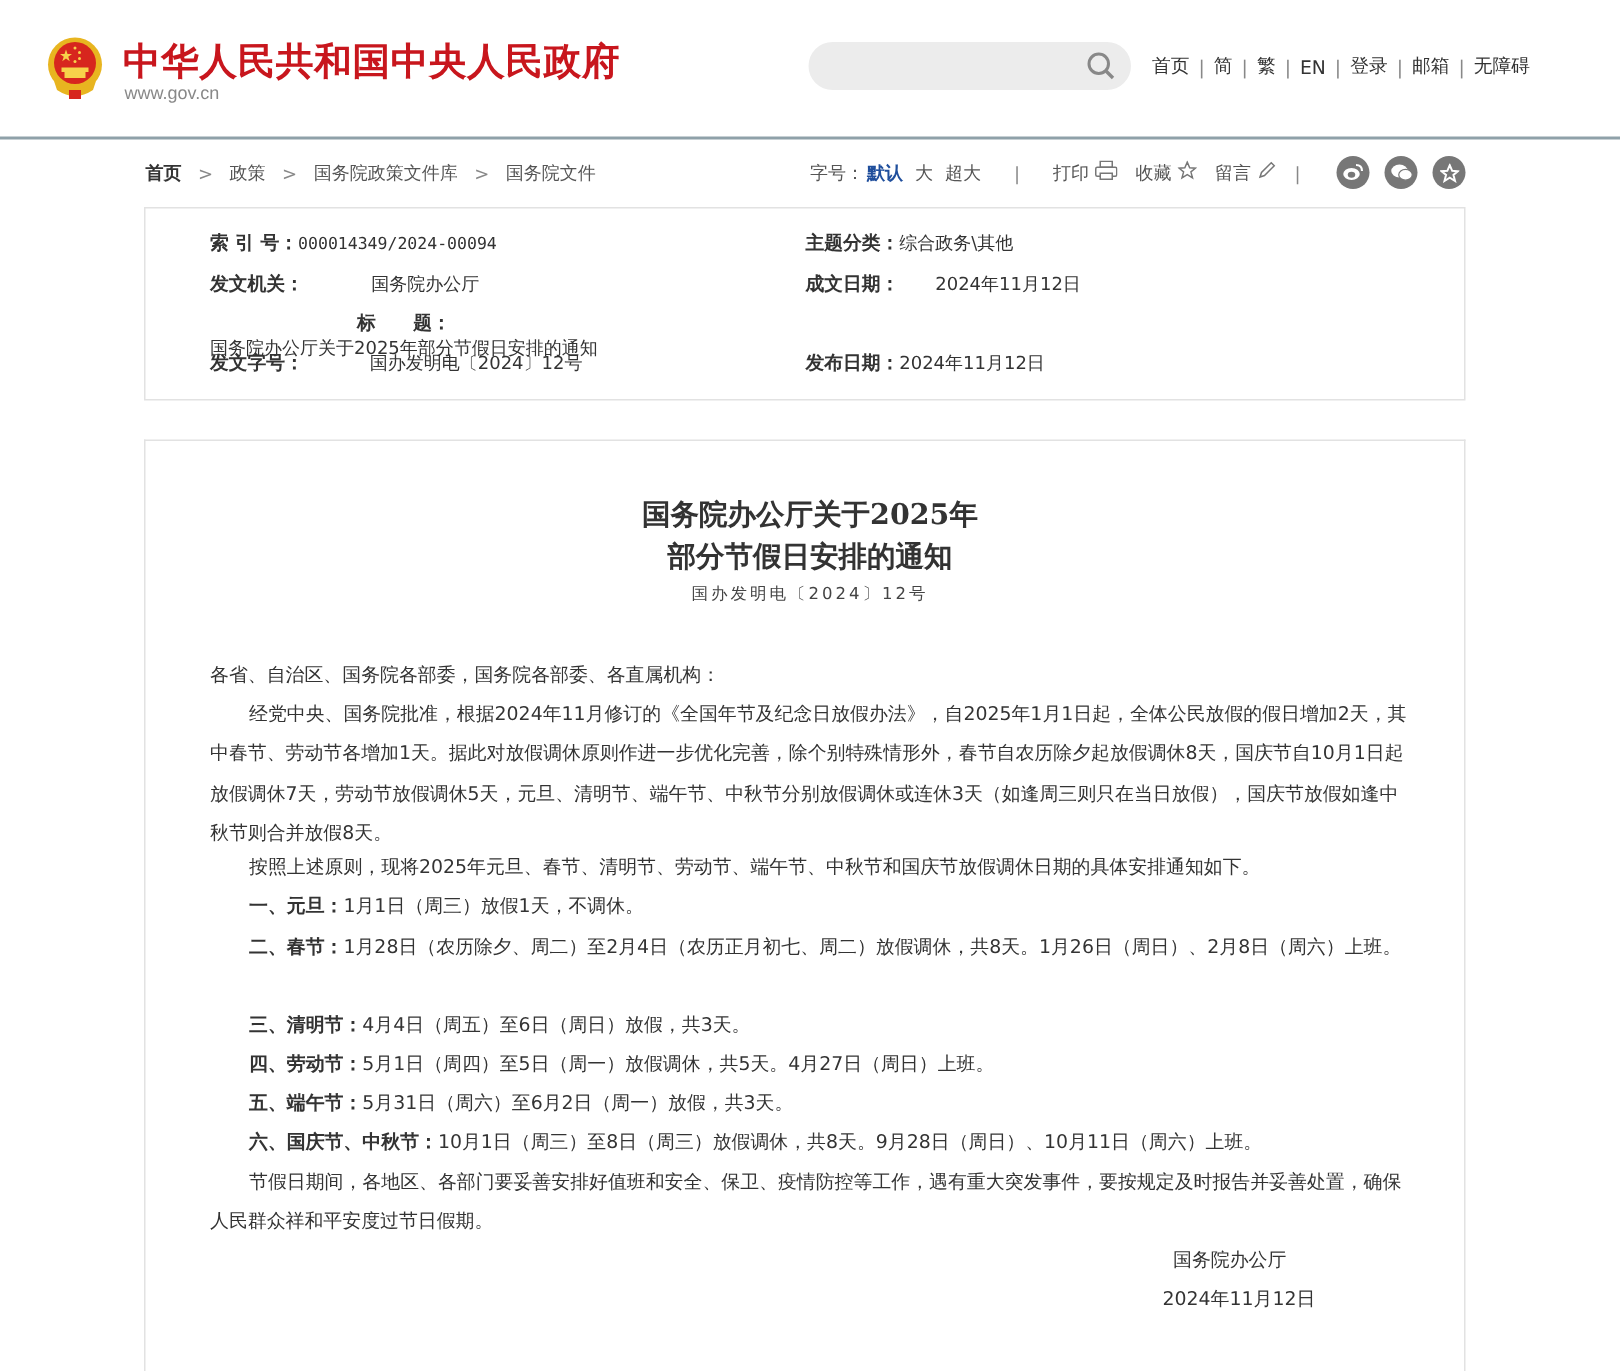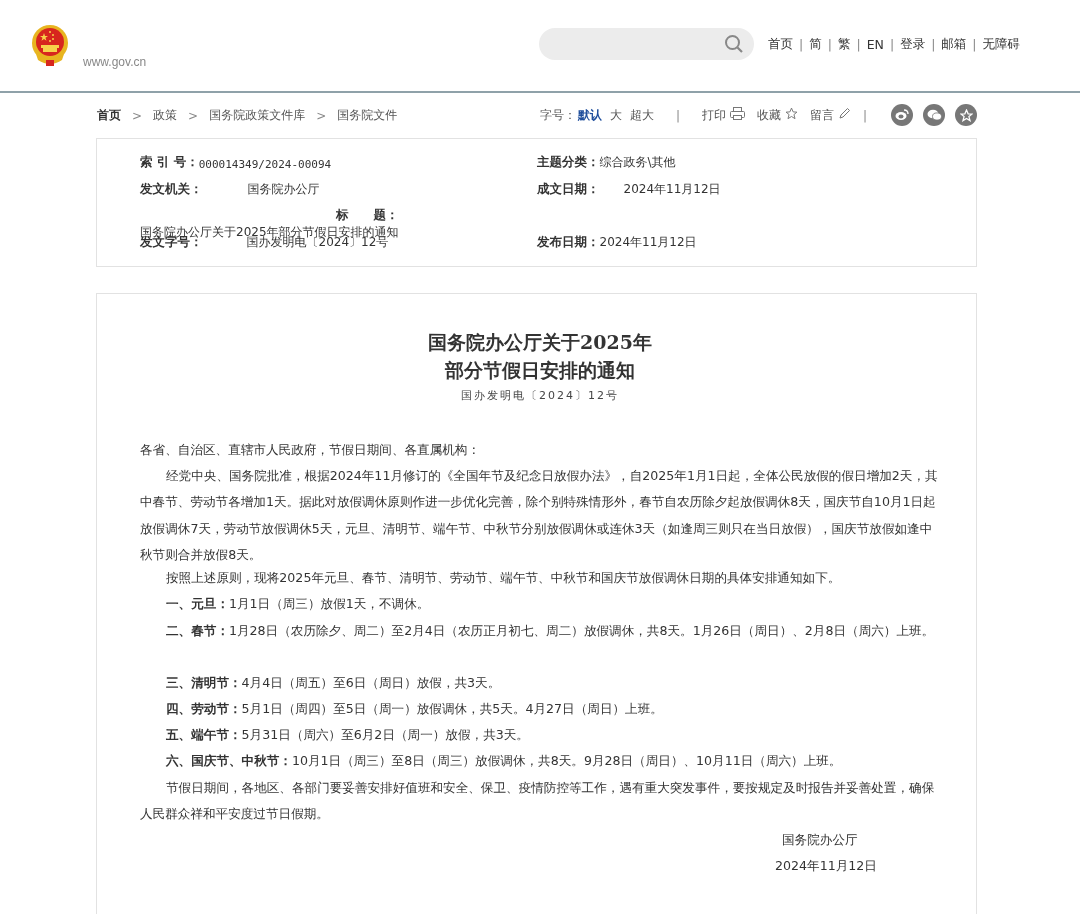--- a/index.html
+++ b/index.html
@@ -27,21 +27,21 @@
   .tools .active { color: #1f4e9c; font-weight: bold; margin-left: 2px; }
   .tools .size { margin-left: 8px; }
   .tools .vsep { color: #888; margin: 0 22px 0 22px; }
   .tools .tool-item { display: flex; align-items: flex-start; margin-right: 12px; }
   .tools .tool-item svg { margin-left: 4px; }
   .share { position: absolute; left: 891px; top: 104px; display: flex; gap: 10px; }
   .share .circle { width: 22px; height: 22px; border-radius: 50%; background: #777; display: flex; align-items: center; justify-content: center; }
 
   
   .meta-box { position: absolute; left: 96px; top: 138px; width: 881px; height: 129px; border: 1px solid #e2e2e2; }
-  .meta-row { position: absolute; font-size: 12.5px; white-space: nowrap; display: flex; align-items: flex-end; }
+  .meta-row { position: absolute; font-size: 12.5px; white-space: nowrap; display: flex; align-items: center; }
   .meta-row .k { font-weight: bold; color: #333; display: inline-block; }
   .meta-row .v { color: #333; margin-left: 0; font-size: 12px; }
 
   
   .article-box { position: absolute; left: 96px; top: 293px; width: 881px; height: 640px; border: 1px solid #e2e2e2; border-bottom: none; }
   .art-title { position: absolute; left: 0; width: 1080px; text-align: center; font-family: "DejaVu Serif", "Liberation Serif", serif; font-weight: bold; font-size: 19px; color: #333; }
   .art-docno { position: absolute; left: 0; width: 1080px; top: 388px; text-align: center; font-size: 11px; color: #444; letter-spacing: 2px; }
   .para { position: absolute; left: 140px; width: 800px; font-size: 12.6px; color: #333; line-height: 26.3px; }
   .para b { color: #333; }
   .sign { position: absolute; font-size: 12.6px; color: #333; white-space: nowrap; }
@@ -56,20 +56,21 @@
     <polygon points="14,9 15,12 18,12 15.5,13.8 16.5,16.8 14,15 11.5,16.8 12.5,13.8 10,12 13,12" fill="#f7d24a"></polygon>
     <circle cx="20" cy="8" r="1" fill="#f7d24a"></circle>
       <circle cx="23" cy="11" r="1" fill="#f7d24a"></circle>
     <circle cx="23" cy="15" r="1" fill="#f7d24a"></circle>
       <circle cx="20" cy="17" r="1" fill="#f7d24a"></circle>
     <rect x="11" y="21" width="18" height="3" fill="#f7d24a"></rect>
     <rect x="13" y="24" width="14" height="4" fill="#f7d24a"></rect>
     <path d="M6 30 Q20 40 34 30 L32 36 Q20 44 8 36 Z" fill="#e8b520"></path>
     <rect x="16" y="36" width="8" height="6" fill="#d7261e"></rect>
   </svg>
+  <div class="site-title">中华人民共和国中央人民政府</div>
   <div class="site-url">www.gov.cn</div>
 
   <div class="search-box">
     <svg class="search-icon" viewBox="0 0 20 20">
       <circle cx="8.5" cy="8.5" r="6.5" fill="none" stroke="#888" stroke-width="2"></circle>
       <line x1="13.5" y1="13.5" x2="18" y2="18" stroke="#888" stroke-width="2.2"></line>
     </svg>
   </div>
 
   <div class="top-nav">
@@ -177,21 +178,21 @@
 <div class="meta-row" style="left:537px; top:234px;">
   <span class="k">发布日期：</span>
   <span class="v">2024年11月12日</span>
 </div>
 
 <div class="article-box"></div>
 <div class="art-title" style="top:330px;">国务院办公厅关于2025年</div>
 <div class="art-title" style="top:358px;">部分节假日安排的通知</div>
 <div class="art-docno">国办发明电〔2024〕12号</div>
 
-<div class="para" style="top:437px;">各省、自治区、直辖市人民政府，节假日期间、各直属机构：</div>
+<div class="para" style="top:437px;">各省、自治区、国务院各部委，国务院各部委、各直属机构：</div>
 <div class="para" style="top:463px; text-indent:26px;">经党中央、国务院批准，根据2024年11月修订的《全国年节及纪念日放假办法》，自2025年1月1日起，全体公民放假的假日增加2天，其中春节、劳动节各增加1天。据此对放假调休原则作进一步优化完善，除个别特殊情形外，春节自农历除夕起放假调休8天，国庆节自10月1日起放假调休7天，劳动节放假调休5天，元旦、清明节、端午节、中秋节分别放假调休或连休3天（如逢周三则只在当日放假），国庆节放假如逢中秋节则合并放假8天。</div>
 <div class="para" style="top:565px; text-indent:26px;">按照上述原则，现将2025年元旦、春节、清明节、劳动节、端午节、中秋节和国庆节放假调休日期的具体安排通知如下。</div>
 
 <div class="para" style="top:591px; text-indent:26px;">
   <b>一、元旦：</b><span>1月1日（周三）放假1天，不调休。</span>
 </div>
 <div class="para" style="top:618px; text-indent:26px;">
   <b>二、春节：</b><span>1月28日（农历除夕、周二）至2月4日（农历正月初七、周二）放假调休，共8天。1月26日（周日）、2月8日（周六）上班。</span>
 </div>
 <div class="para" style="top:670px; text-indent:26px;">

